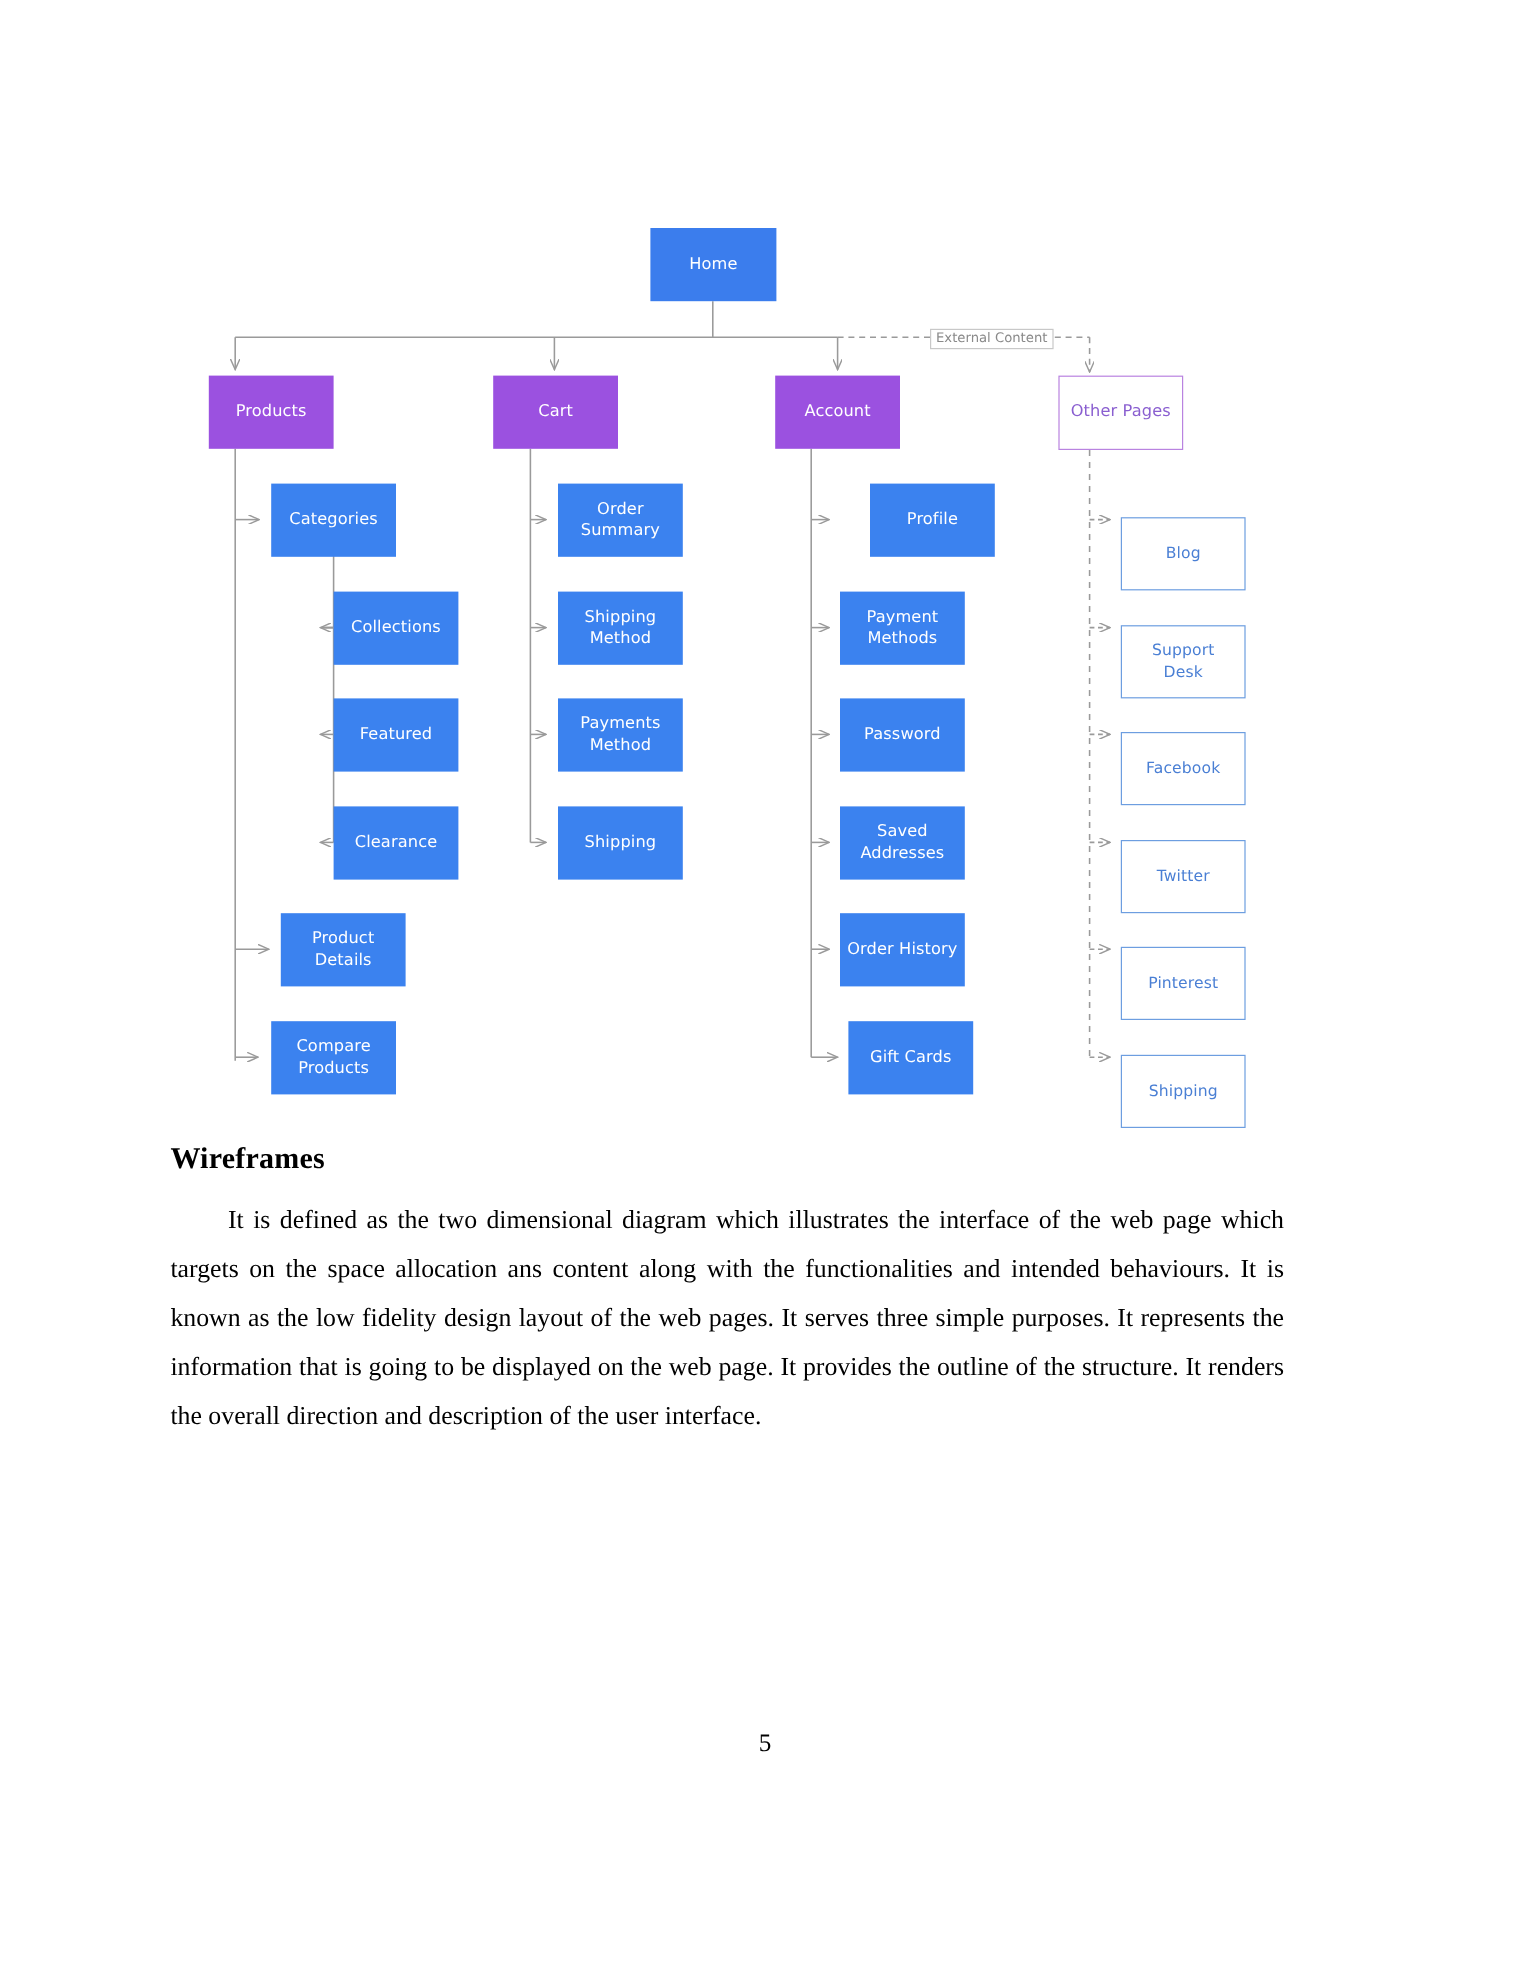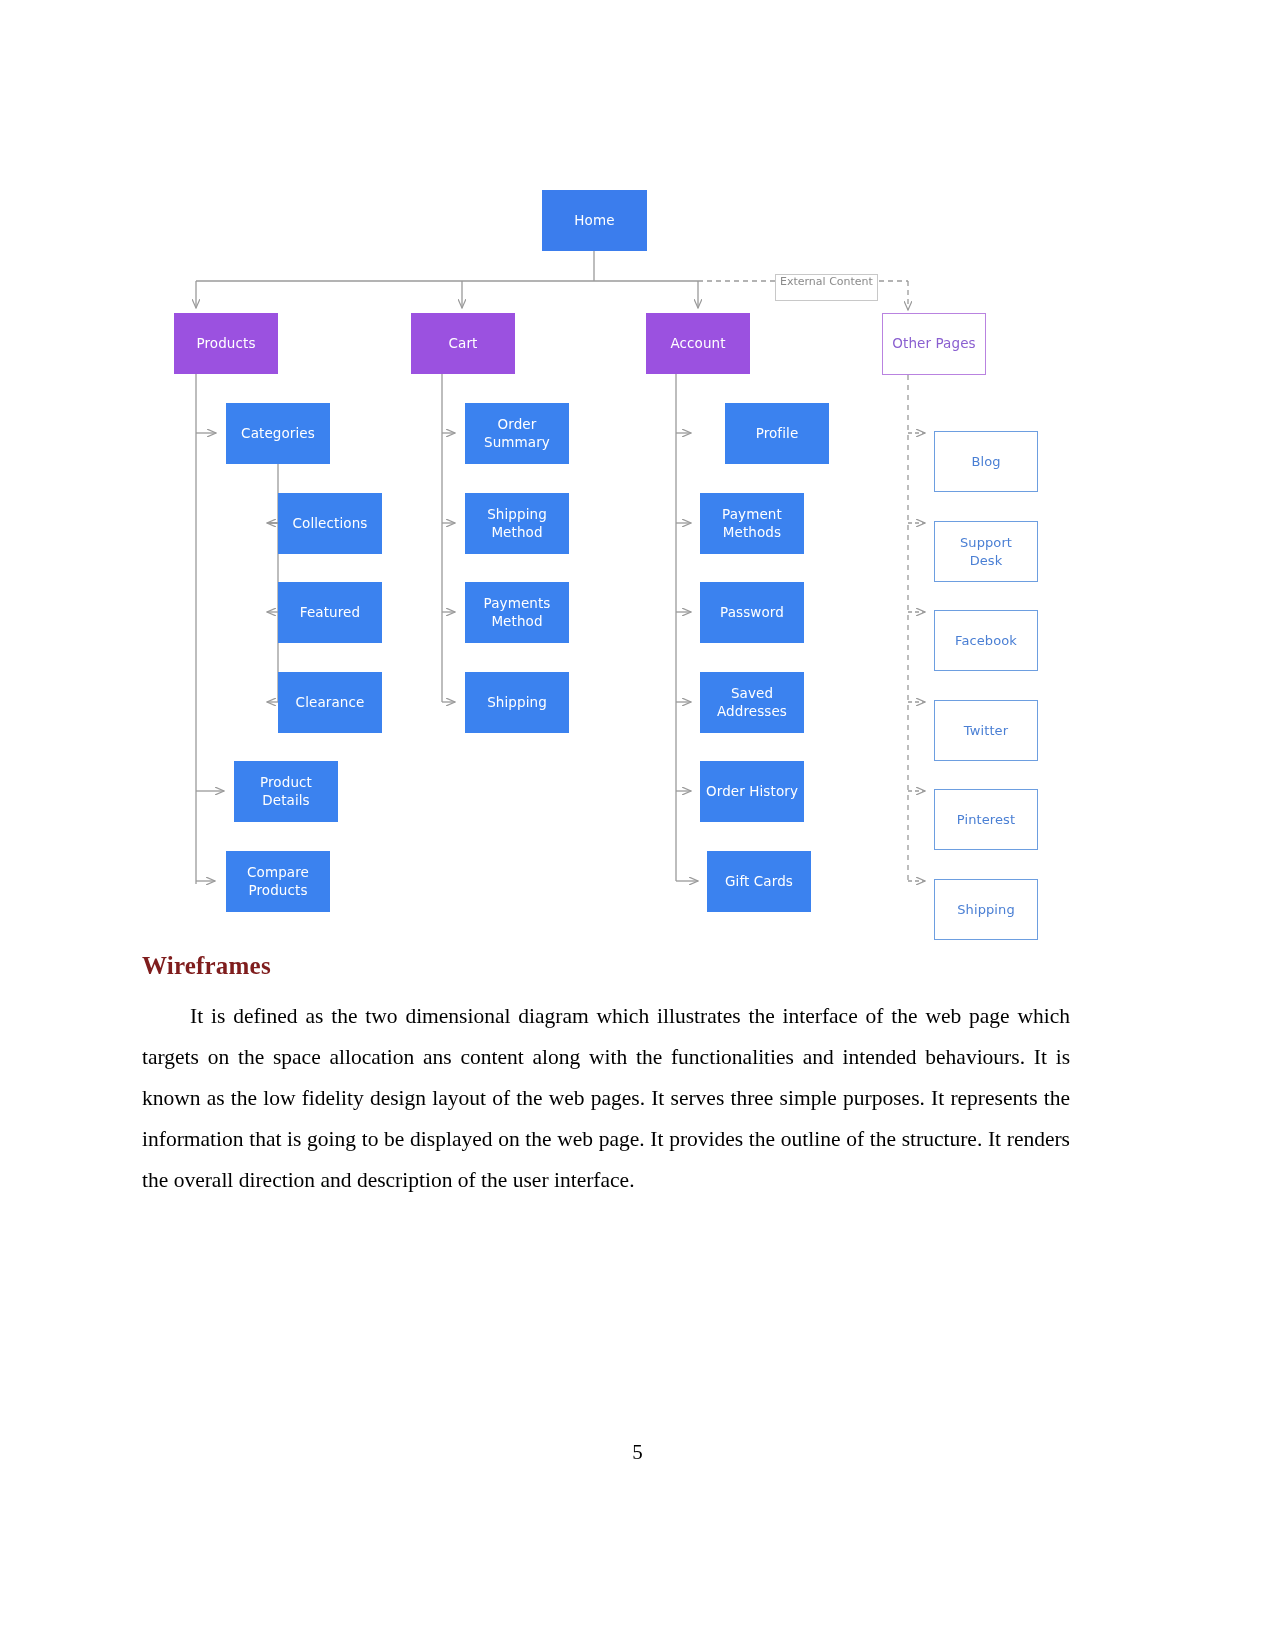--- a/index.html
+++ b/index.html
@@ -62,39 +62,39 @@
   }
 
   .ext-label {
     position: absolute;
     box-sizing: border-box;
     background: #ffffff;
     border: 1px solid #c8c8c8;
     color: #8a8a8a;
     font-family: "DejaVu Sans", sans-serif;
     font-size: 11px;
-    padding: 1px 4px 12px 4px;
+    padding: 1px 4px 2px 4px;
     white-space: nowrap;
     line-height: 1.1;
   }
 
   
   #doc {
     position: absolute;
     left: 142px;
     top: 952px;
     width: 928px;
   }
   h2.heading {
     font-family: "Liberation Serif", serif;
     font-weight: bold;
     font-size: 25px;
     margin: 0 0 16px 0;
     letter-spacing: 0.2px;
-    color: #7f1d1d;
+    color: #000000;
   }
   p.para {
     font-family: "Liberation Serif", serif;
     font-size: 21.5px;
     line-height: 41px;
     text-align: justify;
     text-indent: 48px;
     margin: 0;
     color: #000000;
     hyphens: none;

